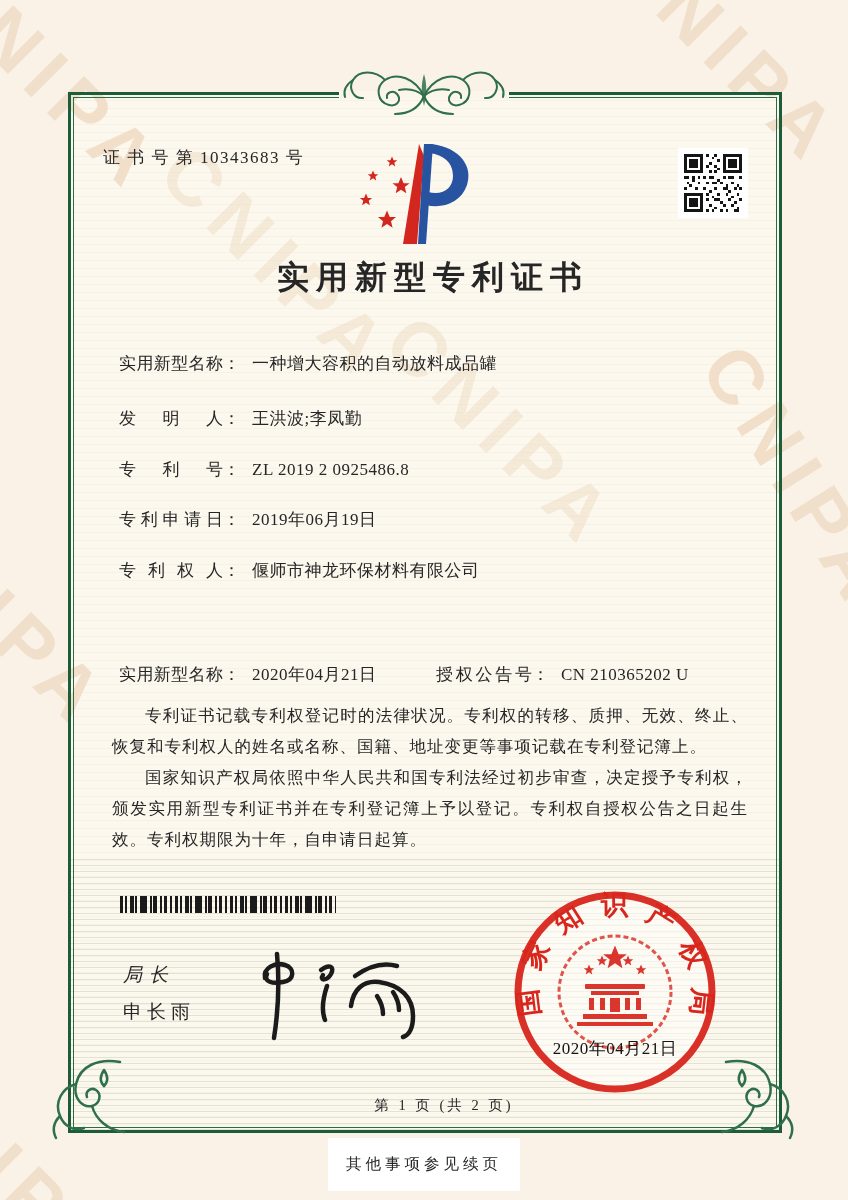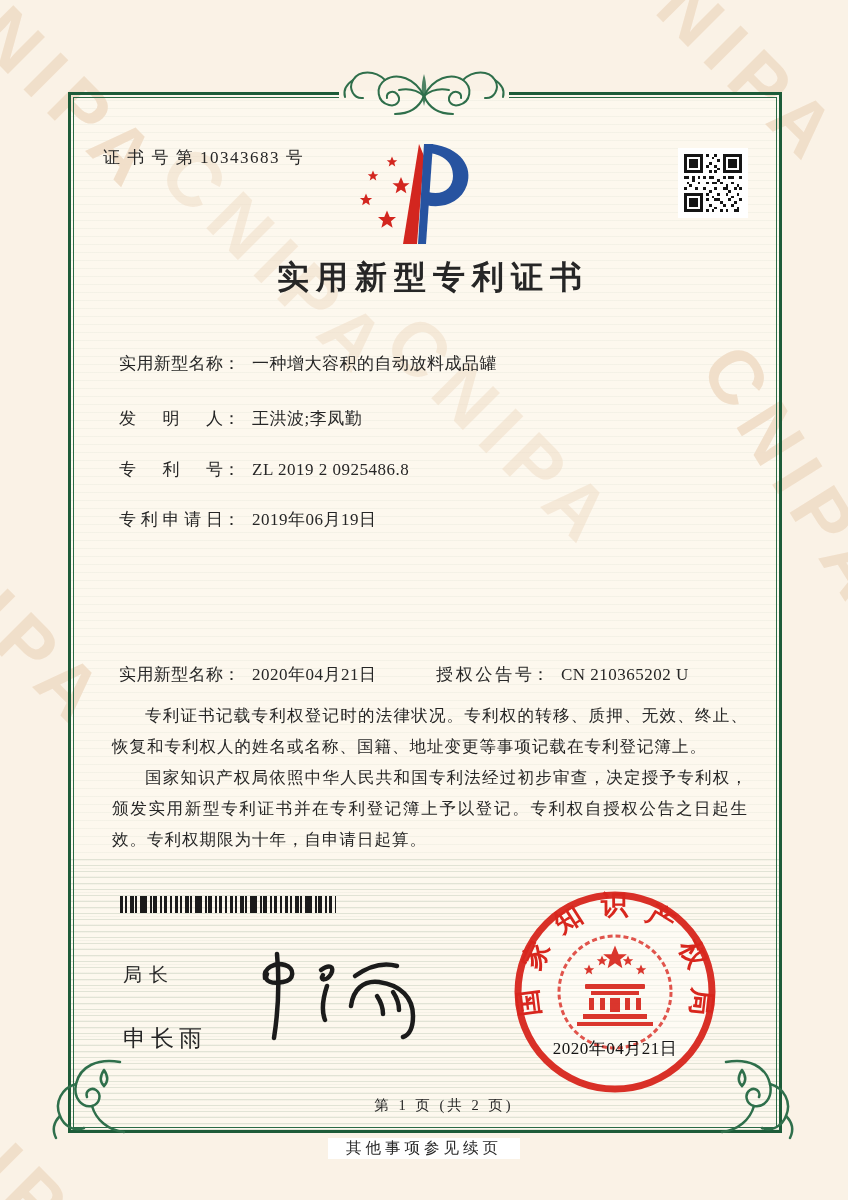--- a/index.html
+++ b/index.html
@@ -37,31 +37,31 @@
   
   .paras{position:absolute;left:112px;top:700px;width:636px;font-size:16.5px;line-height:31px;
       letter-spacing:1px;text-align:justify;z-index:5;}
   .paras p{margin:0;text-indent:2em;}
   
   .barcode{position:absolute;left:120px;top:896px;width:216px;height:17px;z-index:5;
       background-image:
         repeating-linear-gradient(90deg,#1a1a1a 0 2px,rgba(0,0,0,0) 2px 5px),
         repeating-linear-gradient(90deg,#1a1a1a 0 3px,rgba(0,0,0,0) 3px 11px);}
   .signer-title{position:absolute;left:123px;top:962px;font-family:"Liberation Sans","DejaVu Sans",sans-serif;
-      font-size:19px;letter-spacing:7px;z-index:5;}
+      font-size:19px;letter-spacing:7px;z-index:5;font-style:italic;}
   .signer-name{position:absolute;left:123px;top:999px;font-family:"Liberation Sans","DejaVu Sans",sans-serif;
-      font-size:23px;letter-spacing:5px;z-index:5;margin-top:24px;}
+      font-size:19px;letter-spacing:5px;z-index:5;}
   .signature{position:absolute;left:255px;top:948px;z-index:6;}
   .seal{position:absolute;left:511px;top:888px;z-index:5;}
   .seal-date{position:absolute;left:523px;top:1037px;width:184px;text-align:center;font-size:17px;
       letter-spacing:.5px;color:#141414;z-index:6;}
   .page-ind{position:absolute;left:0;top:1096px;width:100%;text-align:center;font-size:14.5px;
       letter-spacing:3px;z-index:5;margin-left:20px;}
   .cont-note{position:absolute;left:50%;transform:translateX(-50%);top:1138px;background:#ffffff;
-      padding:0 18px;font-size:15.5px;letter-spacing:4px;z-index:5;}
+      padding:16px 18px;font-size:15.5px;letter-spacing:4px;z-index:5;}
 </style>
 </head>
 <body>
 
 <div class="page">
 
   <div class="inner-bg"></div>
 
   <div class="wm" style="left:-25px;top:-58px;transform:rotate(45deg);">CNIPA</div>
   <div class="wm" style="left:655px;top:-85px;transform:rotate(45deg);">CNIPA</div>
@@ -214,20 +214,23 @@
   </div>
   <div class="row" style="top:407px;">
     <span class="lbl">发明人</span><span>：</span><span class="val">王洪波;李凤勤</span>
   </div>
   <div class="row" style="top:458px;">
     <span class="lbl">专利号</span><span>：</span><span class="val">ZL 2019 2 0925486.8</span>
   </div>
   <div class="row" style="top:508px;">
     <span class="lbl">专利申请日</span><span>：</span><span class="val">2019年06月19日</span>
   </div>
+  <div class="row" style="top:559px;">
+    <span class="lbl">专利权人</span><span>：</span><span class="val">偃师市神龙环保材料有限公司</span>
+  </div>
   <div class="row" style="top:663px;">
     <span class="lbl">实用新型名称</span><span>：</span><span class="val">2020年04月21日</span>
   </div>
   <div class="row" style="top:663px;left:436px;">
     <span class="lbl2">授权公告号</span><span>：</span><span class="val">CN 210365202 U</span>
   </div>
 
   <div class="paras">
     <p>专利证书记载专利权登记时的法律状况。专利权的转移、质押、无效、终止、恢复和专利权人的姓名或名称、国籍、地址变更等事项记载在专利登记簿上。</p>
     <p>国家知识产权局依照中华人民共和国专利法经过初步审查，决定授予专利权，颁发实用新型专利证书并在专利登记簿上予以登记。专利权自授权公告之日起生效。专利权期限为十年，自申请日起算。</p>

